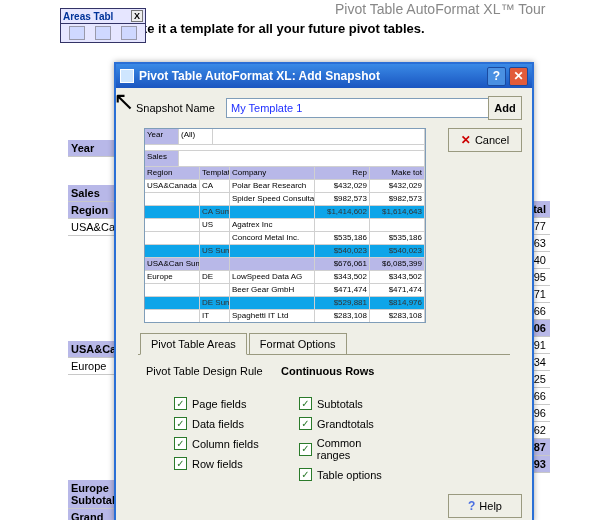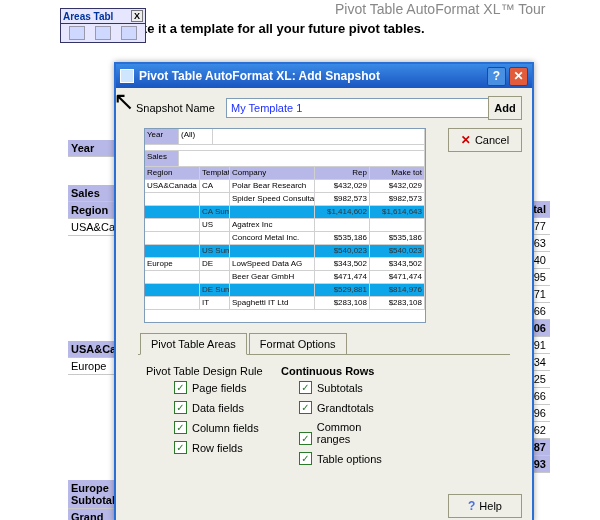--- a/index.html
+++ b/index.html
@@ -38,26 +38,26 @@
   .preview { margin:6px 0 10px 18px; width:282px; height:195px; border:1px solid #7f9db9; background:#fff; overflow:hidden; font-size:8px; }
   .pv-row { display:flex; height:13px; }
   .pv-row.big { height:16px; }
   .pv-c { border-right:1px solid #d0d0d0; border-bottom:1px solid #d0d0d0; padding:1px 2px; overflow:hidden; white-space:nowrap; }
   .pv-lav { background:#b8b8e8; }
   .pv-hd { background:#0ea5e9; color:#333; }
   .tabs { display:flex; margin:6px 0 -1px 14px; }
   .tab { padding:4px 10px; border:1px solid #9a9a80; background:#efefe7; font-size:11px; margin-right:2px; }
   .tab.active { border-bottom:1px solid #efefe7; font-weight:normal; position:relative; z-index:2; }
   .tabpane { border-top:1px solid #9a9a80; margin:0 12px 0 12px; padding:10px 8px; }
-  .rule-line { display:flex; margin-bottom:4px; font-size:11px; }
+  .rule-line { display:flex; margin-bottom:20px; font-size:11px; }
   .rule-line .lbl { width:135px; }
   .rule-val { font-weight:bold; }
   .opt-cols { display:flex; }
   .opt-col { display:flex; flex-direction:column; gap:7px; width:125px; }
-  .chk { display:flex; align-items:flex-end; gap:5px; font-size:11px;padding-left:28px; }
+  .chk { display:flex; align-items:center; gap:5px; font-size:11px;padding-left:28px; }
   .cb { width:13px; height:13px; border:1px solid #2a7a2a; display:flex; align-items:center; justify-content:center; background:#fff; }
   .cb::after { content:"✓"; color:#2a7a2a; font-size:10px; line-height:1; }
   .bot-rt { position:absolute; right:10px; bottom:6px; width:74px; display:flex; flex-direction:column; gap:6px; }
   .cursor { position:absolute; top:86px; left:113px; font-size:26px; color:#000; pointer-events:none; z-index:5; }
   .right-col { position:absolute; top:201px; right:50px; width:52px; }
   .right-col .cell { border-bottom:1px solid #c8c8c8; padding:2px 4px; text-align:right; }
 </style>
 </head>
 <body>
 <div class="canvas">
@@ -208,20 +208,27 @@
             <div class="pv-c" style="width:55px;text-align:right">$535,186</div>
           </div>
       <div class="pv-row">
             <div class="pv-c pv-hd" style="width:55px"></div>
             <div class="pv-c pv-hd" style="width:30px">US Sum</div>
             <div class="pv-c pv-hd" style="width:85px"></div>
             <div class="pv-c pv-hd" style="width:55px;text-align:right">$540,023</div>
             <div class="pv-c pv-hd" style="width:55px;text-align:right">$540,023</div>
           </div>
       <div class="pv-row">
+            <div class="pv-c pv-lav" style="width:55px">USA&amp;Can Sum</div>
+            <div class="pv-c pv-lav" style="width:30px"></div>
+            <div class="pv-c pv-lav" style="width:85px"></div>
+            <div class="pv-c pv-lav" style="width:55px;text-align:right">$676,061</div>
+            <div class="pv-c pv-lav" style="width:55px;text-align:right">$6,085,399</div>
+          </div>
+      <div class="pv-row">
             <div class="pv-c" style="width:55px">Europe</div>
             <div class="pv-c" style="width:30px">DE</div>
             <div class="pv-c" style="width:85px">LowSpeed Data AG</div>
             <div class="pv-c" style="width:55px;text-align:right">$343,502</div>
             <div class="pv-c" style="width:55px;text-align:right">$343,502</div>
           </div>
       <div class="pv-row">
             <div class="pv-c" style="width:55px"></div>
             <div class="pv-c" style="width:30px"></div>
             <div class="pv-c" style="width:85px">Beer Gear GmbH</div>

